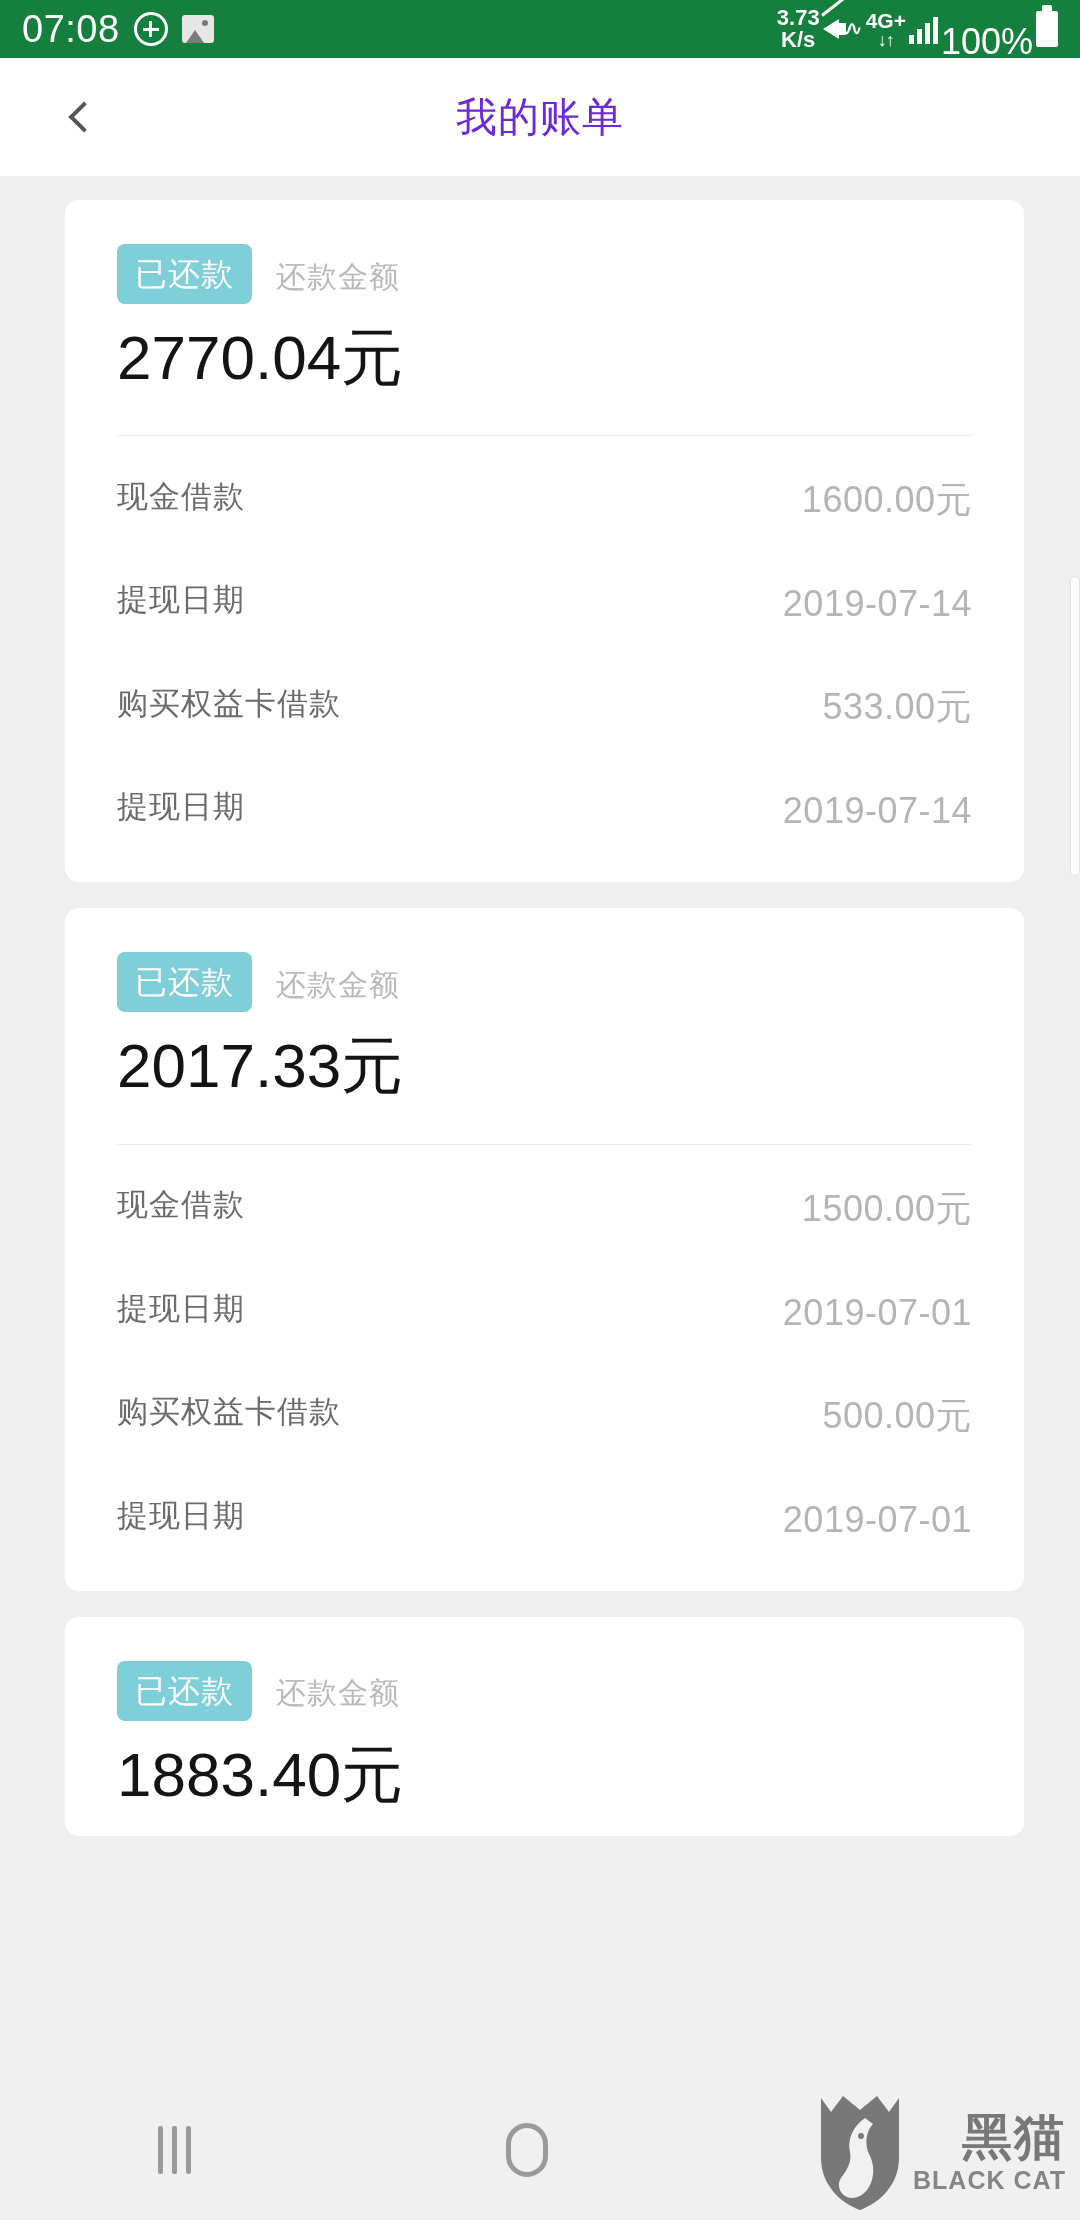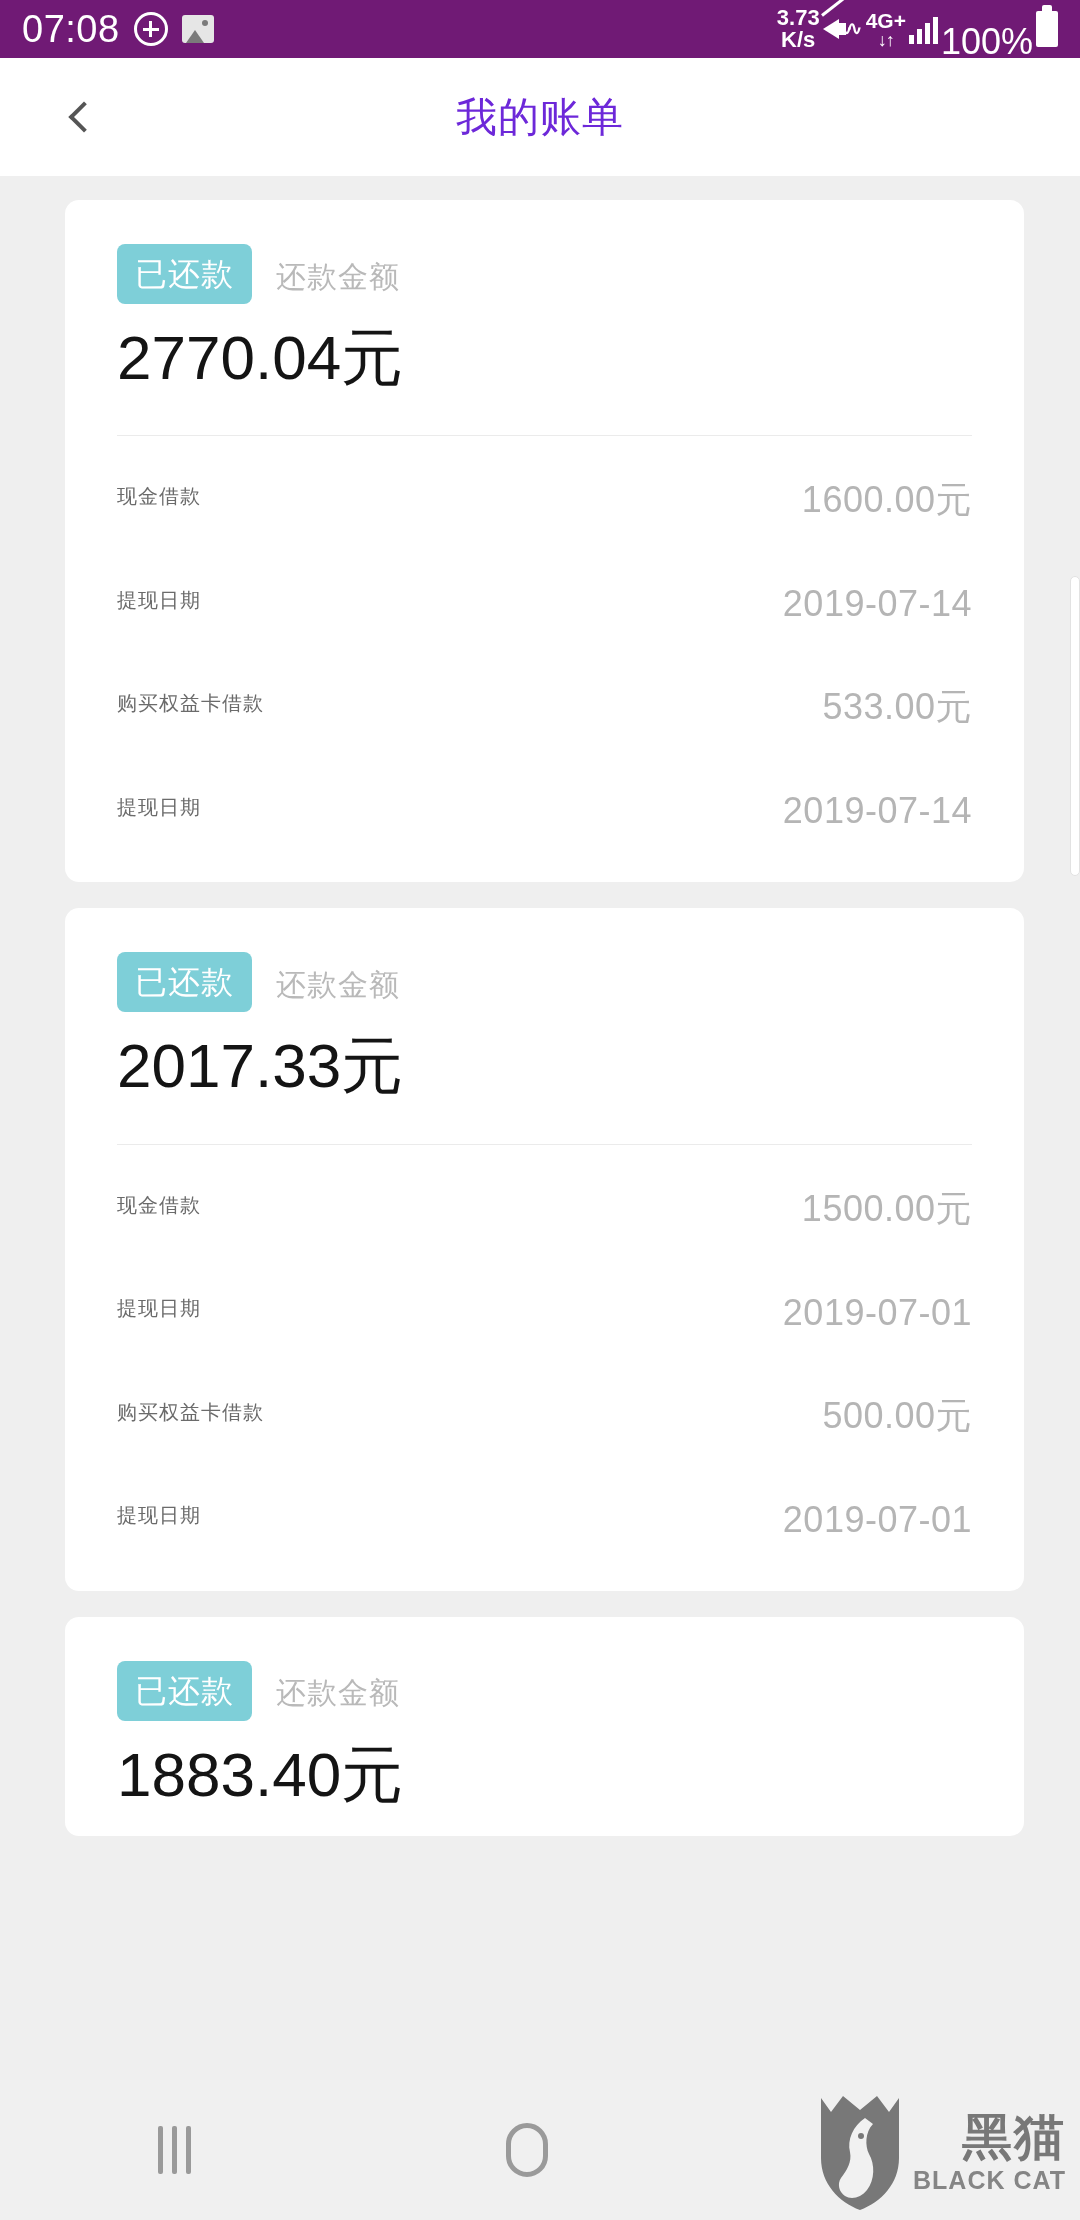--- a/index.html
+++ b/index.html
@@ -7,21 +7,21 @@
     width:1080px; height:2220px;
     background:#efefef;
     font-family:"Liberation Sans","DejaVu Sans",sans-serif;
     overflow:hidden;
   }
   .screen { position:relative; width:1080px; height:2220px; background:#efefef; }
 
   
   .statusbar{
     position:absolute; top:0; left:0; width:1080px; height:58px;
-    background:#701a75; color:#fff;
+    background:#15803d; color:#fff;
     display:flex; align-items:center; padding:0 22px;
   }
   .sb-left{ display:flex; align-items:center; gap:14px; }
   .sb-clock{ font-size:38px; font-weight:400; letter-spacing:0.5px; line-height:1; }
   .ic-plus{ width:34px; height:34px; border:3px solid #fff; border-radius:50%;
             position:relative; flex:none; }
   .ic-plus::before,.ic-plus::after{ content:""; position:absolute; background:#fff; }
   .ic-plus::before{ left:50%; top:6px; width:3px; height:16px; margin-left:-1.5px; }
   .ic-plus::after{ top:50%; left:6px; height:3px; width:16px; margin-top:-1.5px; }
   .ic-photo{ width:32px; height:28px; background:#e6e6e6; border-radius:3px;
@@ -97,21 +97,21 @@
     margin-top:18px; letter-spacing:0px; line-height:1.15;
   }
 
   .divider{ height:1px; background:#ebebeb; margin:42px 0 0 0; }
 
   .rows{ padding-top:6px; }
   .row{
     display:flex; align-items:center; justify-content:space-between;
     padding:26px 0 24px 0;
   }
-  .row-label{ font-size:20px; color:#6b6b6b; letter-spacing:1px; }
+  .row-label{ font-size:31px; color:#6b6b6b; letter-spacing:1px; }
   .row-value{ font-size:36px; color:#b5b5b5; letter-spacing:0.5px;margin-top:8px; }
 
   
   .navbar{
     position:absolute; left:0; bottom:0; width:1080px; height:140px;
     background:#f0f0f0; display:flex; align-items:center; justify-content:space-around;
   }
   .nav-recent{ display:flex; gap:9px; }
   .nav-recent i{ display:block; width:5px; height:48px; background:#9a9a9a; border-radius:2px; }
   .nav-home{ width:42px; height:54px; border:5px solid #9a9a9a; border-radius:22px; }

